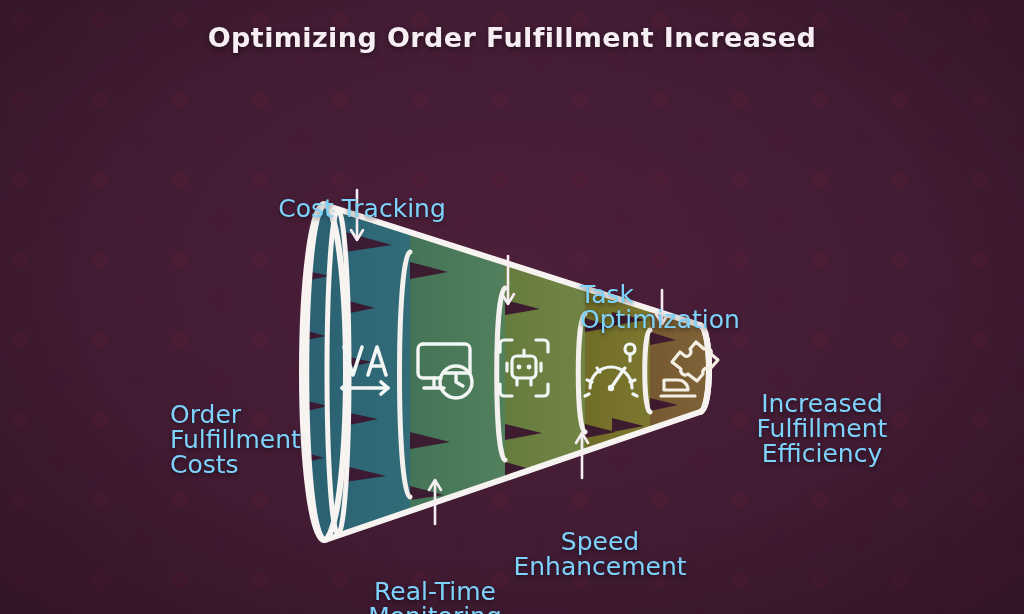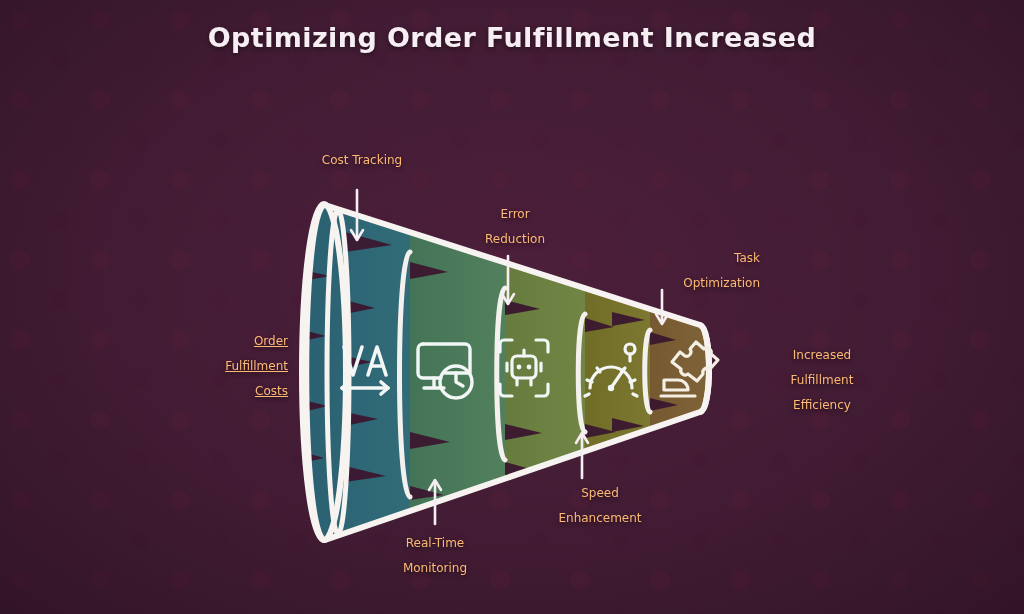--- a/index.html
+++ b/index.html
@@ -28,30 +28,31 @@
     text-align:center;
     color:#f7eef4;
     font-size:27px;
     font-weight:bold;
     letter-spacing:.4px;
     text-shadow:0 2px 5px rgba(0,0,0,.45);
   }
   svg.funnel{position:absolute;left:0;top:0;width:1024px;height:614px;}
   .lbl{
     position:absolute;
-    color:#fdba74;
-    font-size:12px;
+    color:#7dd3fc;
+    font-size:25px;
     line-height:25px;
     text-shadow:0 2px 4px rgba(0,0,0,.5);
     white-space:pre-line;
+    margin-top:48px;
   }
   #lbl-cost{left:272px;top:148px;width:180px;text-align:center;}
   #lbl-error{left:440px;top:202px;width:150px;text-align:center;}
-  #lbl-task{left:580px;top:246px;width:180px;text-align:right;}
-  #lbl-left{left:170px;top:329px;width:118px;text-align:right;text-decoration:underline;}
+  #lbl-task{left:580px;top:234px;width:180px;text-align:left;}
+  #lbl-left{left:170px;top:354px;width:118px;text-align:left;}
   #lbl-right{left:722px;top:343px;width:200px;text-align:center;}
   #lbl-rt{left:360px;top:531px;width:150px;text-align:center;}
   #lbl-speed{left:500px;top:481px;width:200px;text-align:center;}
 </style>
 </head>
 <body style="background: rgb(66, 28, 52);">
 
 <div id="stage">
 
   <div class="bg-texture"></div>
@@ -200,22 +201,20 @@
 
       <path d="M435 524 L435 482"></path>
       <path d="M429 490 L435 480 L441 490"></path>
 
       <path d="M582 478 L582 435"></path>
       <path d="M576 443 L582 433 L588 443"></path>
     </g>
   </svg>
 
   <div class="lbl" id="lbl-cost">Cost Tracking</div>
-  <div class="lbl" id="lbl-error">Error
-Reduction</div>
   <div class="lbl" id="lbl-task">Task
 Optimization</div>
   <div class="lbl" id="lbl-rt">Real-Time
 Monitoring</div>
   <div class="lbl" id="lbl-speed">Speed
 Enhancement</div>
 
   <div class="lbl" id="lbl-left">Order
 Fulfillment
 Costs</div>

